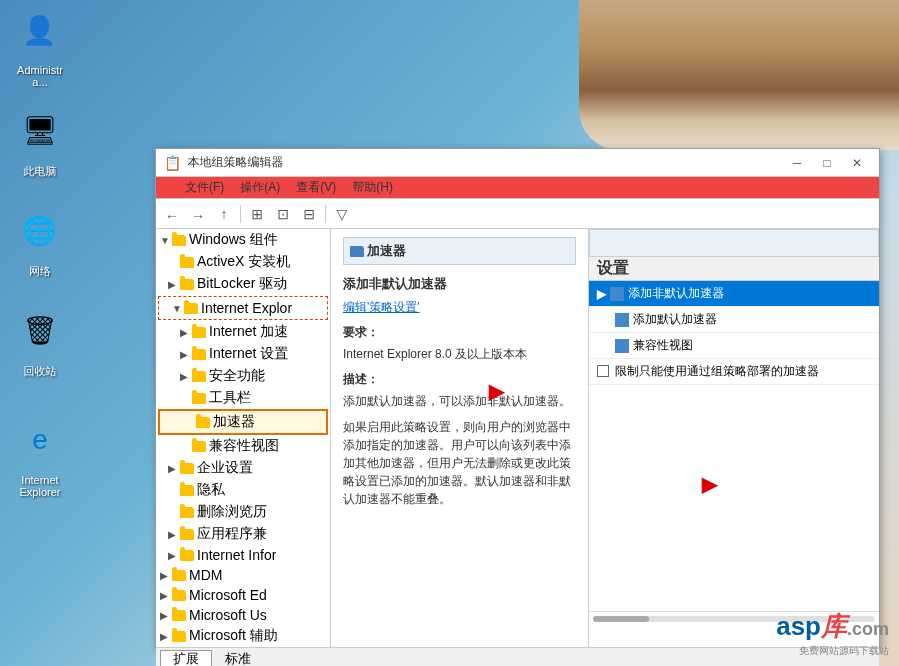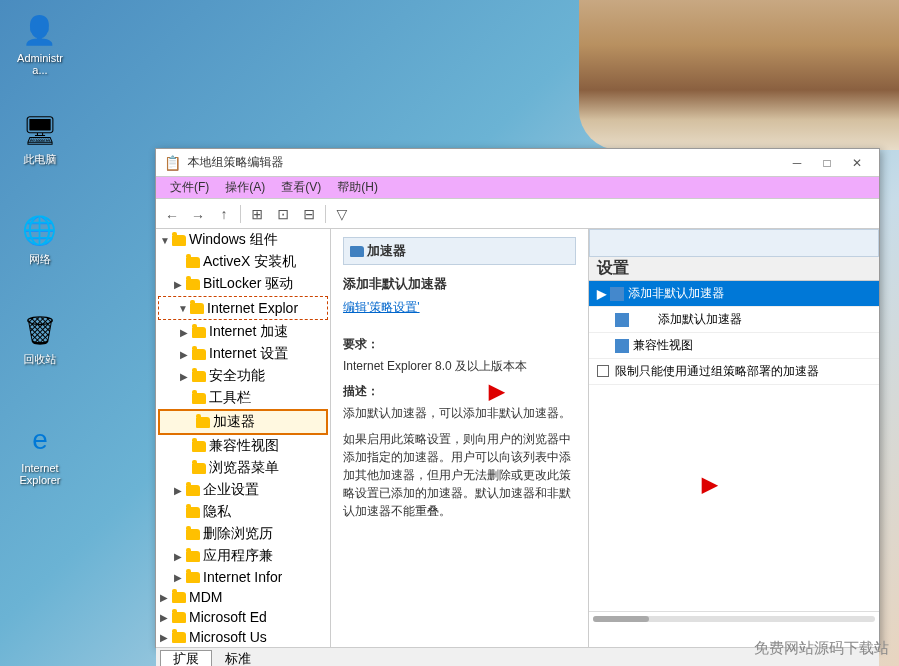--- a/index.html
+++ b/index.html
@@ -48,21 +48,21 @@
       display: flex;
       align-items: center;
       justify-content: center;
       font-size: 28px;
     }
     .desktop-icon .icon-label {
       font-size: 11px;
       color: white;
       text-shadow: 1px 1px 2px rgba(0,0,0,0.8);
       text-align: center;
-      margin-top: 2px;
+      margin-top: 14px;
       word-break: break-all;
     }
 
     
     .window {
       position: absolute;
       background: #f0f0f0;
       border: 1px solid #999;
       box-shadow: 2px 2px 8px rgba(0,0,0,0.3);
     }
@@ -98,24 +98,24 @@
       display: flex;
       align-items: center;
       justify-content: center;
       font-size: 12px;
       color: #555;
     }
 
     
     .menubar {
       height: 22px;
-      background: #f0abfc;
-      display: flex;
-      align-items: center;
-      padding: 0 6px;
+      background: #ef4444;
+      display: flex;
+      align-items: center;
+      padding: 0 21px;
       border-bottom: 1px solid #ccc;
       font-size: 12px;
       color: #333;
     }
     .menubar span {
       padding: 2px 8px;
       cursor: pointer;
     }
 
     
@@ -262,21 +262,21 @@
       height: 18px;
       display: flex;
       align-items: center;
     }
     .tab.active {
       background: white;
       border-color: #999 #999 white #999;
     }
 
     
-    .indent1 { padding-left: 18px; }
+    .indent1 { padding-left: 12px; }
     .indent2 { padding-left: 24px; }
 
     .folder-yellow {
       display: inline-block;
       width: 14px;
       height: 11px;
       background: #ffc000;
       border-radius: 1px 3px 1px 1px;
       position: relative;
       margin-right: 3px;
@@ -426,25 +426,20 @@
             <span class="expand-icon"></span>
             <span class="folder-yellow"></span>
             <span class="item-label">加速器</span>
           </div>
         </div>
         <div class="tree-item indent2">
           <span class="expand-icon"></span>
           <span class="folder-yellow"></span>
           <span class="item-label">兼容性视图</span>
         </div>
-        <div class="tree-item indent2">
-          <span class="expand-icon"></span>
-          <span class="folder-yellow"></span>
-          <span class="item-label">浏览器菜单</span>
-        </div>
         <div class="tree-item indent1">
           <span class="expand-icon">▶</span>
           <span class="folder-yellow"></span>
           <span class="item-label">企业设置</span>
         </div>
         <div class="tree-item indent1">
           <span class="expand-icon"></span>
           <span class="folder-yellow"></span>
           <span class="item-label">隐私</span>
         </div>
@@ -487,21 +482,21 @@
 
       <div class="center-panel">
 
         <div style="display:flex; align-items:center; margin-bottom: 10px; background:#e8f0f8; padding: 4px 6px; border: 1px solid #c0d0e0;">
           <span class="folder-blue"></span>
           <span style="font-size:13px; font-weight:bold;">加速器</span>
         </div>
 
         <div style="font-size:13px; font-weight:bold; margin-bottom:6px;">添加非默认加速器</div>
 
-        <div style="margin-bottom:20px;">
+        <div style="margin-bottom:8px;">
           <span class="link">编辑'策略设置'</span>
         </div>
 
         <div class="label-text">要求：</div>
         <p>Internet Explorer 8.0 及以上版本本</p>
 
         <div class="label-text">描述：</div>
         <p>添加默认加速器，可以添加非默认加速器。</p>
 
         <p>如果启用此策略设置，则向用户的浏览器中添加指定的加速器。用户可以向该列表中添加其他加速器，但用户无法删除或更改此策略设置已添加的加速器。默认加速器和非默认加速器不能重叠。</p>
@@ -514,21 +509,21 @@
           
         </div>
         <div class="settings-panel-header">设置</div>
 
         <div class="settings-item active">
           <span style="color:#ffffff; margin-right:4px; font-weight:bold;">▶</span>
           <span style="display:inline-block; width:14px; height:14px; background:#4488cc; margin-right:4px; flex-shrink:0;"></span>
           <span class="settings-item-text">添加非默认加速器</span>
         </div>
 
-        <div class="settings-item" style="position:relative;gap:25px;">
+        <div class="settings-item" style="position:relative;">
           <span style="display:inline-block; width:14px; height:14px; background:#4488cc; margin-right:4px; flex-shrink:0; margin-left:18px;"></span>
           <span class="settings-item-text">添加默认加速器</span>
         </div>
 
         <div class="settings-item">
           <span style="display:inline-block; width:14px; height:14px; background:#4488cc; margin-right:4px; flex-shrink:0; margin-left:18px;"></span>
           <span class="settings-item-text">兼容性视图</span>
         </div>
 
         <div class="settings-item" style="flex-wrap: wrap;">
@@ -548,16 +543,19 @@
 
     <div style="position:absolute; top:323px; left:546px; color:#dd0000; font-size:20px; font-weight:bold; z-index:20; pointer-events:none;">▶</div>
 
     <div class="tab-bar">
       <div class="tab active">扩展</div>
       <div class="tab">标准</div>
     </div>
   </div>
 
   <div style="position:absolute; bottom:8px; right:10px; z-index:20; font-family:Arial,sans-serif; font-weight:bold; font-size:26px; display:flex; flex-direction:column; align-items:flex-end;">
-    <div style="font-size:15px; font-weight:normal; color:#888;">免费网站源码下载站</div>
+    <div>
+      <span style="color:#0060a0;">asp</span><span style="color:#e84040; font-style:italic;">库</span><span style="color:#888; font-size:18px;">.com</span>
+    </div>
+    <div style="font-size:10px; font-weight:normal; color:#888;">免费网站源码下载站</div>
   </div>
 
 </div>
 
 </body></html>

